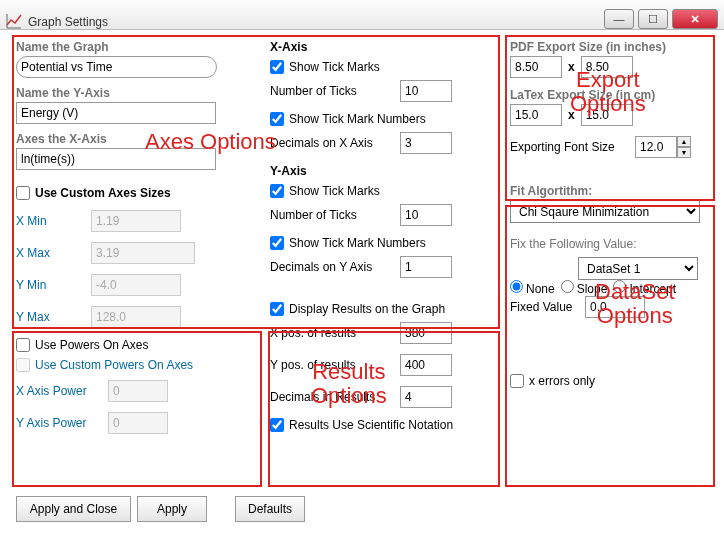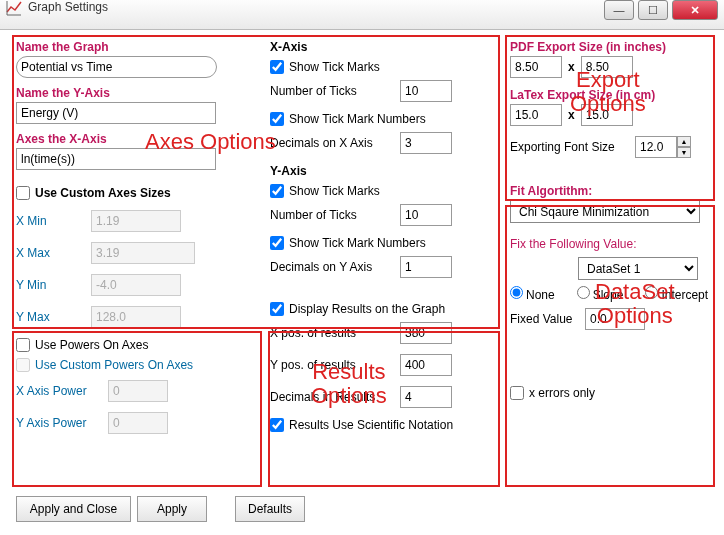--- a/index.html
+++ b/index.html
@@ -1,46 +1,46 @@
 <!DOCTYPE html>
 <html><head>
 <meta charset="utf-8">
 <style>
 * { box-sizing: border-box; margin: 0; padding: 0; }
 body { font-family: "Segoe UI", Tahoma, sans-serif; font-size: 12px; background: #fff; width: 724px; height: 535px; overflow: hidden; position: relative; }
-.titlebar { height: 30px; background: linear-gradient(#fdfdfd,#eaeaea); border-bottom: 1px solid #bbb; display: flex; align-items: flex-start; padding: 0 6px; }
+.titlebar { height: 30px; background: linear-gradient(#fdfdfd,#eaeaea); border-bottom: 1px solid #bbb; display: flex; align-items: flex-end; padding: 0 6px; }
 .titlebar .icon { width: 16px; height: 16px; margin-right: 6px; }
 .titlebar .title { flex: 1; color: #333; }
 .winbtns { display: flex; gap: 0; }
 .winbtn { width: 30px; height: 20px; border: 1px solid #888; border-radius: 3px; font-size: 11px; text-align: center; line-height: 18px; cursor: pointer; margin-left: 4px; }
 .winbtn.min, .winbtn.max { background: linear-gradient(#f8f8f8,#d8d8d8); color: #333; }
 .winbtn.close { background: linear-gradient(#e67,#c23); color: #fff; width: 46px; font-weight: bold; }
 .col { position: absolute; }
 .col1 { left: 16px; top: 40px; width: 246px; }
 .col2 { left: 270px; top: 40px; width: 230px; }
 .col3 { left: 510px; top: 40px; width: 200px; }
 .redbox { position: absolute; border: 2px solid #d22; pointer-events: none; }
 .overlay-label { position: absolute; color: #d22; font-size: 22px; font-family: "Segoe UI", sans-serif; pointer-events: none; white-space: nowrap; line-height: 1.1; }
-label.lbl, .lbl { display: block; color: #be185d; margin-bottom: 2px; }
+label.lbl, .lbl { display: block; color: #737373; margin-bottom: 2px; }
 .bold { font-weight: bold; }
 .under { }
 input.txt { border: 1px solid #999; background: #fff; padding: 2px 4px; font-size: 12px; height: 22px; }
 input.txt.disabled, .disabled { background: #f4f4f4; color: #aaa; border-color:#ccc; }
 .graylbl { color: #0369a1; }
 .row { display: flex; align-items: center; margin-bottom: 10px; }
 .row .k { width: 75px; }
 .chk { display: flex; align-items: center; gap: 5px; margin: 6px 0; }
 .chk input { width: 14px; height: 14px; }
 .sectionhead { font-weight: bold; margin-bottom: 4px; }
 .col2 .row .k { width: 130px; }
 .col2 input.txt { width: 52px; }
 .col3 .row .k { width: 125px; }
 .col3 input.txt { width: 52px; }
 select.sel { border: 1px solid #888; background: #fff; padding: 2px 4px; height: 23px; font-size: 12px; }
-.radiorow { display: flex; gap: 22px; align-items: flex-start; margin: 6px 0; }
+.radiorow { display: flex; gap: 6px; align-items: flex-start; margin: 0 0; }
 .radiorow input { margin-right: 3px; }
 .btnbar { position: absolute; left: 16px; top: 496px; display: flex; gap: 6px; }
 .btn { border: 1px solid #999; background: linear-gradient(#fdfdfd,#e5e5e5); padding: 5px 10px; font-size: 12px; cursor: pointer; min-width: 70px; text-align: center; }
 .btn.wide { min-width: 115px; }
 .spinbox { display:inline-flex; align-items:stretch; }
 .spinbox input { border:1px solid #999; width:42px; height:22px; padding:2px 4px; font-size:12px; }
 .spinbox .sp { display:flex; flex-direction:column; }
 .spinbox .sp span { width:14px; height:11px; border:1px solid #999; font-size:7px; line-height:9px; text-align:center; background:#eee; cursor:pointer; }
 </style>
 </head>

